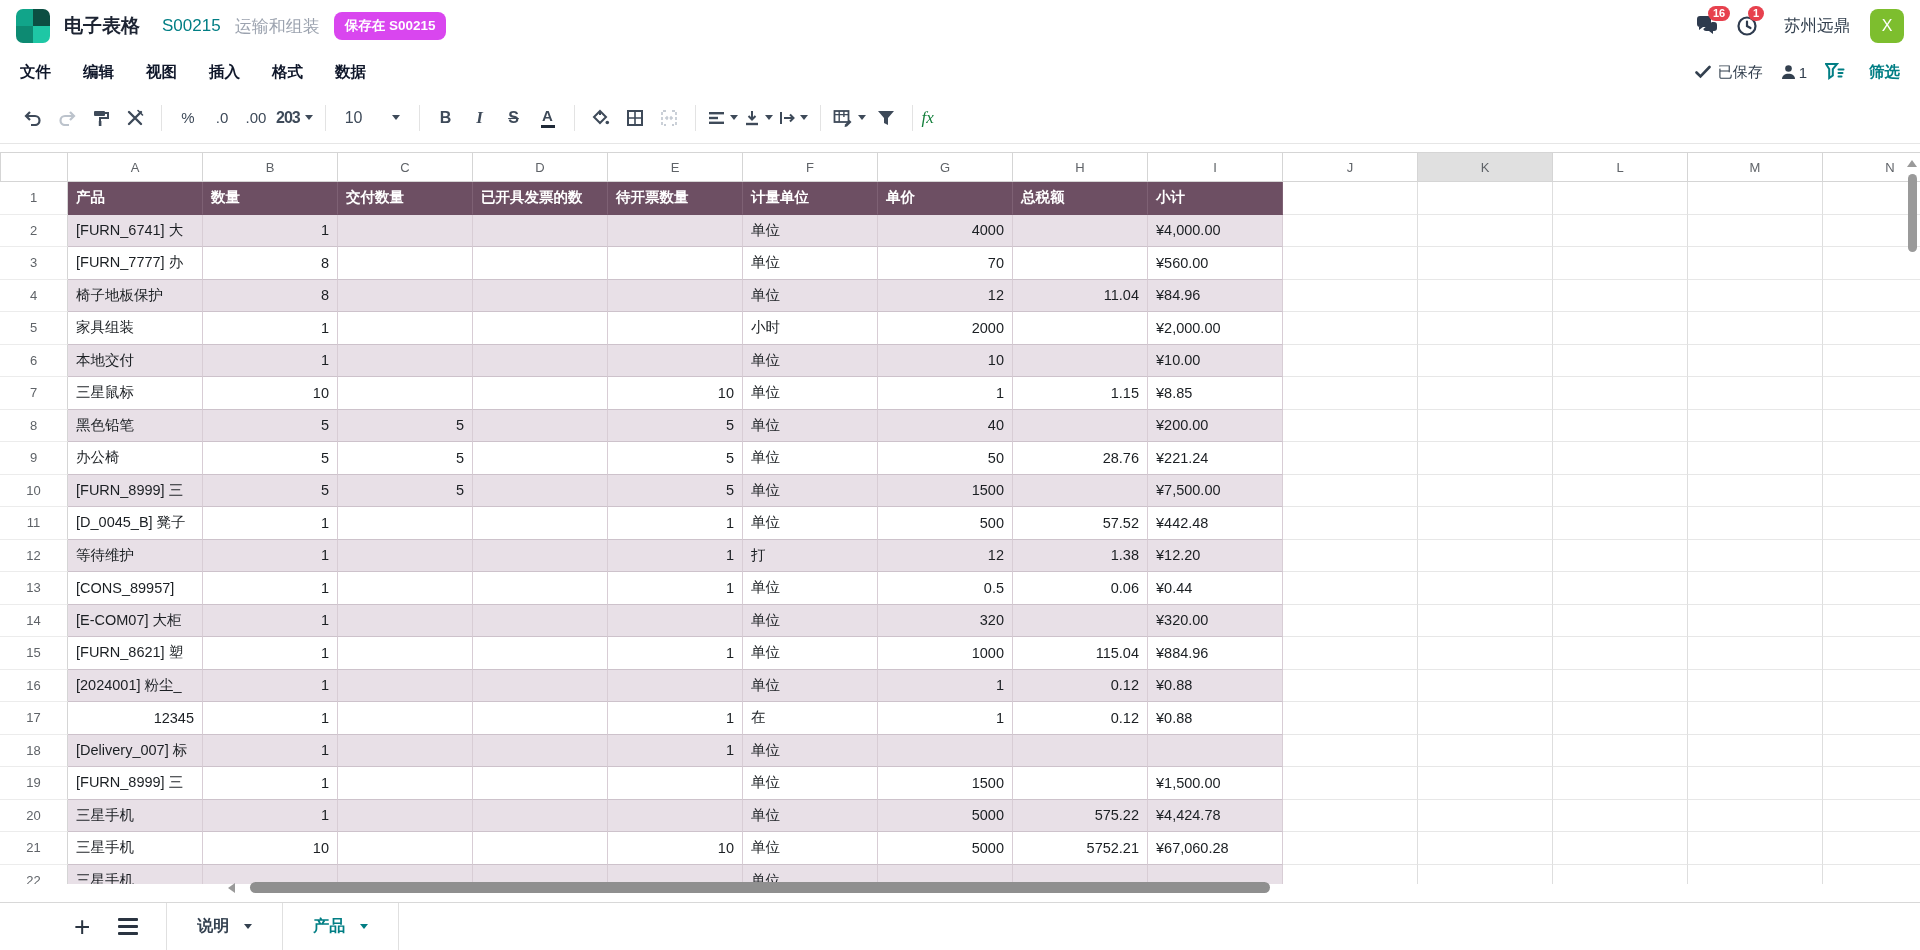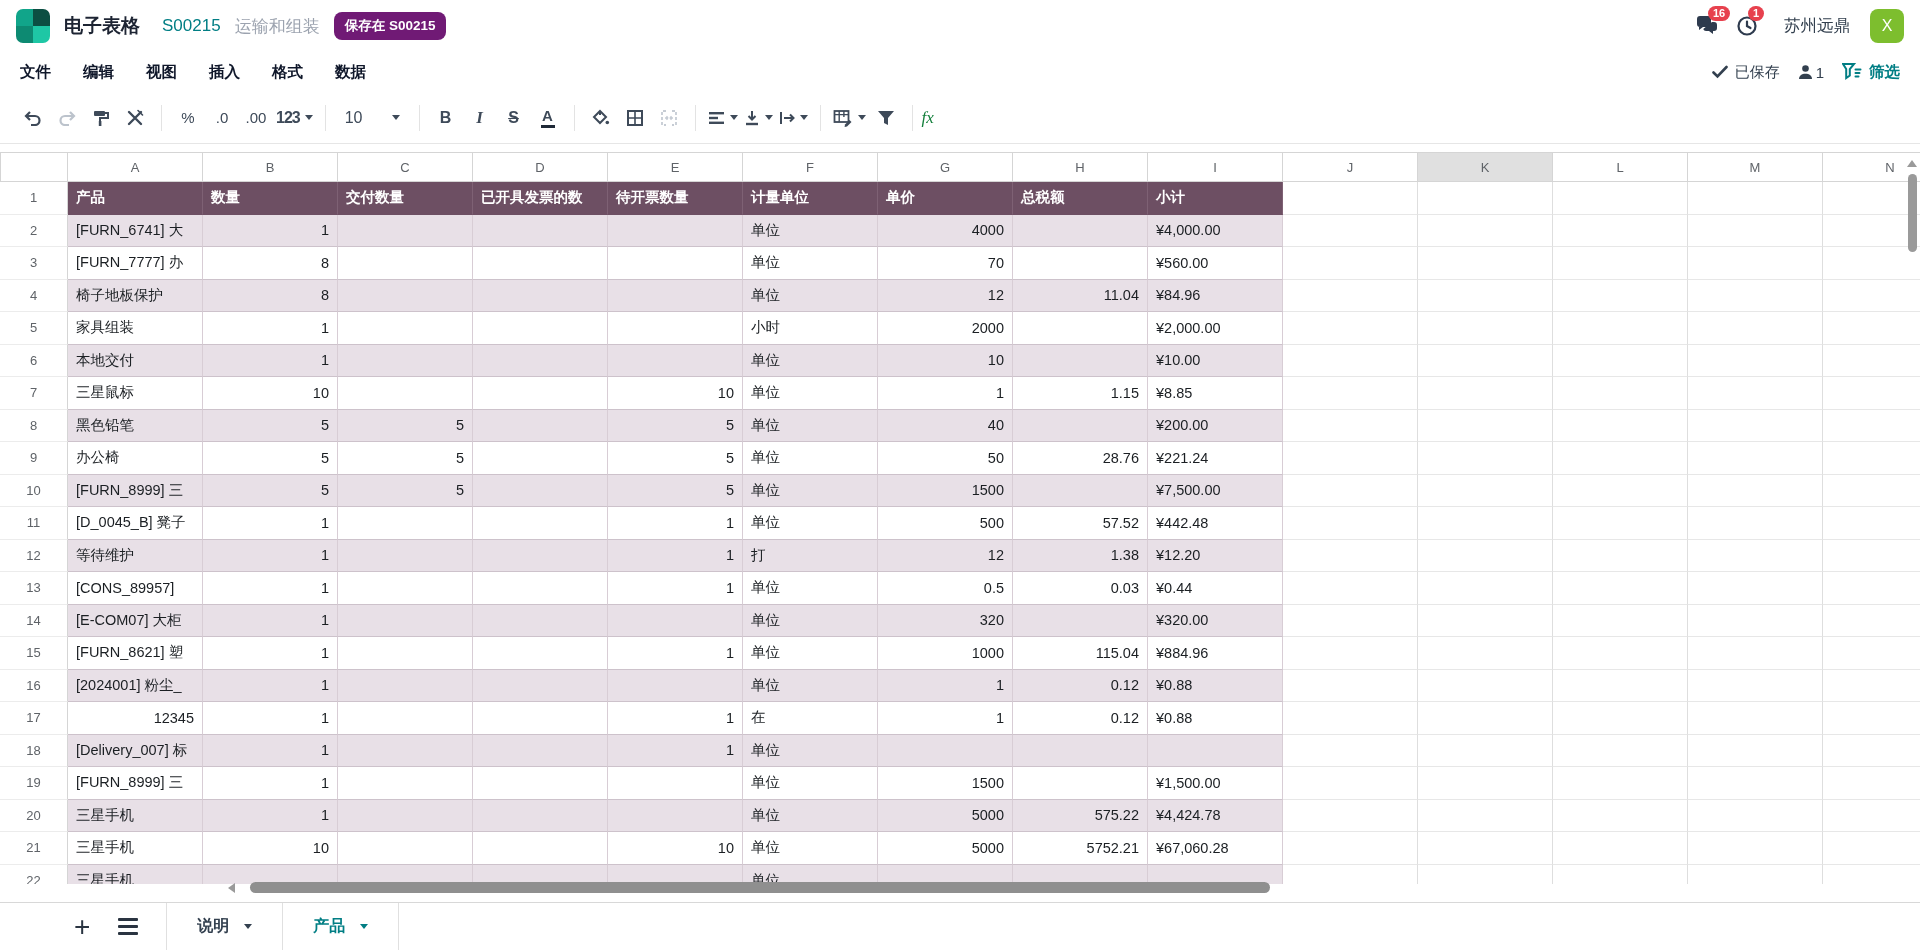--- a/index.html
+++ b/index.html
@@ -10,36 +10,36 @@
   }
   
   .topbar { height:52px; display:flex; align-items:center; padding:8px 16px; gap:14px; }
   .logo { width:34px; height:34px; border-radius:7px; overflow:hidden;
           display:grid; grid-template-columns:1fr 1fr; grid-template-rows:1fr 1fr; flex:0 0 auto; }
   .logo .q1{background:#11a58a;} .logo .q2{background:#0c4f43;}
   .logo .q3{background:#0d8a72;} .logo .q4{background:#1ec7a5;}
   .app-title { font-size:19px; font-weight:bold; color:#1d2433; }
   .doc-ref { font-size:17px; color:#017e84; margin-left:8px; }
   .doc-sub { font-size:17px; color:#9ca3af; }
-  .save-badge { background:#701a75; color:#fff; font-size:13.5px; font-weight:bold;
+  .save-badge { background:#d946ef; color:#fff; font-size:13.5px; font-weight:bold;
                 padding:5px 11px; border-radius:8px; }
   .tb-spacer { flex:1; }
   .icon-wrap { position:relative; width:26px; height:24px; display:flex; align-items:center; justify-content:center; }
   .red-badge { position:absolute; top:-8px; left:14px; background:#e7414e; color:#fff;
                border-radius:10px; font-size:11px; font-weight:bold; padding:2px 5px; line-height:1; }
   .company { font-size:16.5px; color:#33404f; margin:0 6px 0 10px; }
   .avatar { width:34px; height:34px; border-radius:8px; background:#7dbe2e; color:#fff;
             display:flex; align-items:center; justify-content:center; font-size:16px; }
   
   .menubar { height:40px; display:flex; align-items:center; padding:0 20px; }
   .menu-item { font-size:15.5px; font-weight:600; color:#0f172a; margin-right:32px; cursor:default; }
   .menu-right { margin-left:auto; display:flex; align-items:center; gap:18px; }
   .saved-ind { display:flex; align-items:center; gap:7px; font-size:15px; color:#33404f; }
   .presence { display:flex; align-items:center; gap:3px; font-size:15px; color:#33404f; }
-  .filter-link { display:flex; align-items:center; gap:7px; font-size:15.5px; font-weight:600; color:#017e84; }
+  .filter-link { display:flex; align-items:center; gap:24px; font-size:15.5px; font-weight:600; color:#017e84; }
   
   .toolbar { height:52px; display:flex; align-items:center; padding:0 16px;
              border-bottom:1px solid #e6e6e6; color:#3e4a59; }
   .tbtn { min-width:28px; height:30px; display:flex; align-items:center; justify-content:center;
           margin:0 3px; font-size:15px; border-radius:3px; }
   .tdiv { width:1px; height:26px; background:#e3e3e3; margin:0 9px; flex:0 0 auto; }
   .caret { display:inline-block; width:0; height:0; border-left:4px solid transparent;
            border-right:4px solid transparent; border-top:5px solid currentColor; margin-left:5px; }
   .numfmt { font-size:15px; }
   .fmt123 { font-weight:bold; font-size:16px; letter-spacing:-1px; }
@@ -179,21 +179,21 @@
     <svg class="ic" width="18" height="18" viewBox="0 0 18 18">
       <path d="M3 3l12 12M15 3L3 15" stroke="#3e4a59" stroke-width="2.4" stroke-linecap="round"></path>
       <path d="M12 1.5L16.5 6" stroke="#3e4a59" stroke-width="1.6" stroke-linecap="round"></path>
     </svg>
   </div>
   <div class="tdiv"></div>
   <div class="tbtn numfmt">%</div>
   <div class="tbtn numfmt">.0</div>
   <div class="tbtn numfmt">.00</div>
   <div class="tbtn">
-    <span class="fmt123">123</span>
+    <span class="fmt123">203</span>
     <span class="caret"></span>
   </div>
   <div class="tdiv"></div>
   <div class="fontsize">
     <span>10</span>
     <span class="caret"></span>
   </div>
   <div class="tdiv"></div>
   <div class="tbtn bold-b">B</div>
   <div class="tbtn ital-i">I</div>
@@ -491,21 +491,21 @@
         </div>
         <div class="grow">
           <div class="rownum">13</div>
           <div class="cell table">[CONS_89957]</div>
           <div class="cell table num">1</div>
           <div class="cell table"></div>
           <div class="cell table"></div>
           <div class="cell table num">1</div>
           <div class="cell table">单位</div>
           <div class="cell table num">0.5</div>
-          <div class="cell table num">0.03</div>
+          <div class="cell table num">0.06</div>
           <div class="cell table">¥0.44</div>
           <div class="cell"></div>
           <div class="cell"></div>
           <div class="cell"></div>
           <div class="cell"></div>
           <div class="cell"></div>
         </div>
         <div class="grow">
           <div class="rownum">14</div>
           <div class="cell table band">[E-COM07] 大柜</div>

